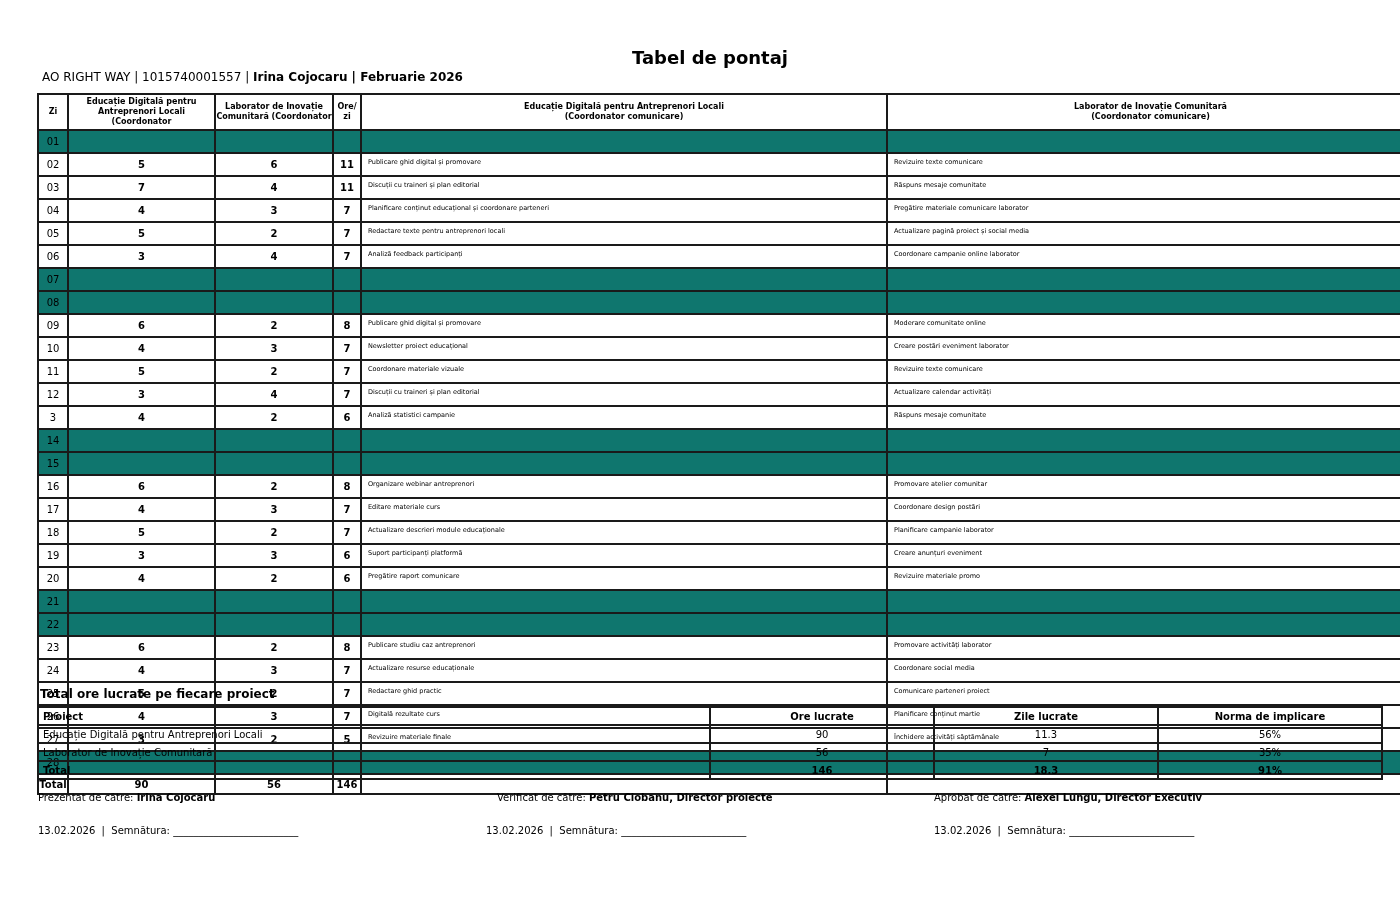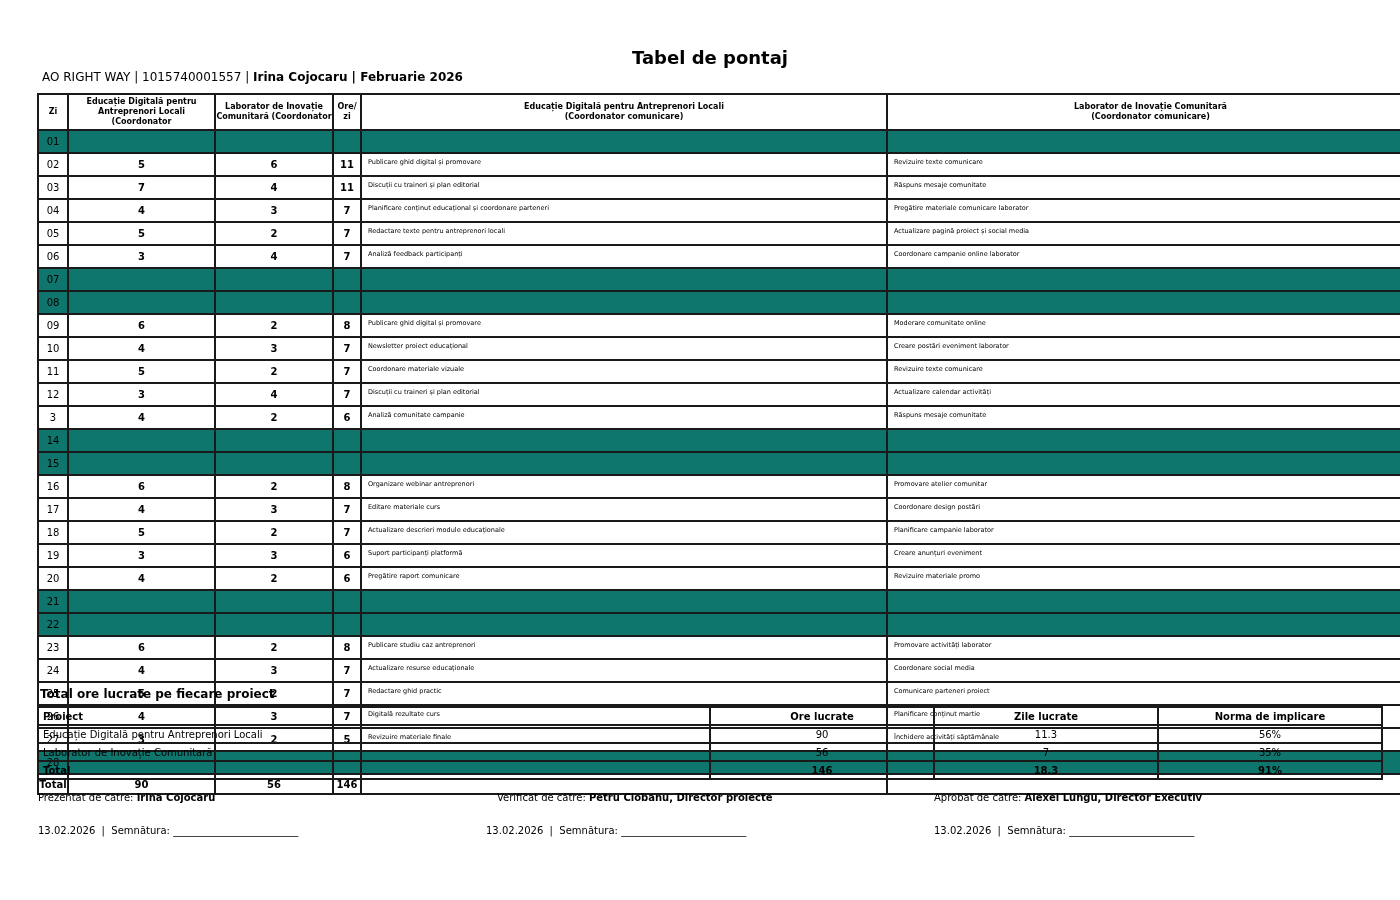--- a/index.html
+++ b/index.html
@@ -149,21 +149,21 @@
         <td class="num">4</td>
         <td class="num">7</td>
         <td class="act">Discuții cu traineri și plan editorial</td>
         <td class="act">Actualizare calendar activități</td>
       </tr>
       <tr>
         <td class="zi">3</td>
         <td class="num">4</td>
         <td class="num">2</td>
         <td class="num">6</td>
-        <td class="act">Analiză comunitate campanie</td>
+        <td class="act">Analiză statistici campanie</td>
         <td class="act">Răspuns mesaje comunitate</td>
       </tr>
       <tr class="off">
         <td class="zi">14</td>
         <td class="num"></td>
         <td class="num"></td>
         <td class="num"></td>
         <td class="act"></td>
         <td class="act"></td>
       </tr>

